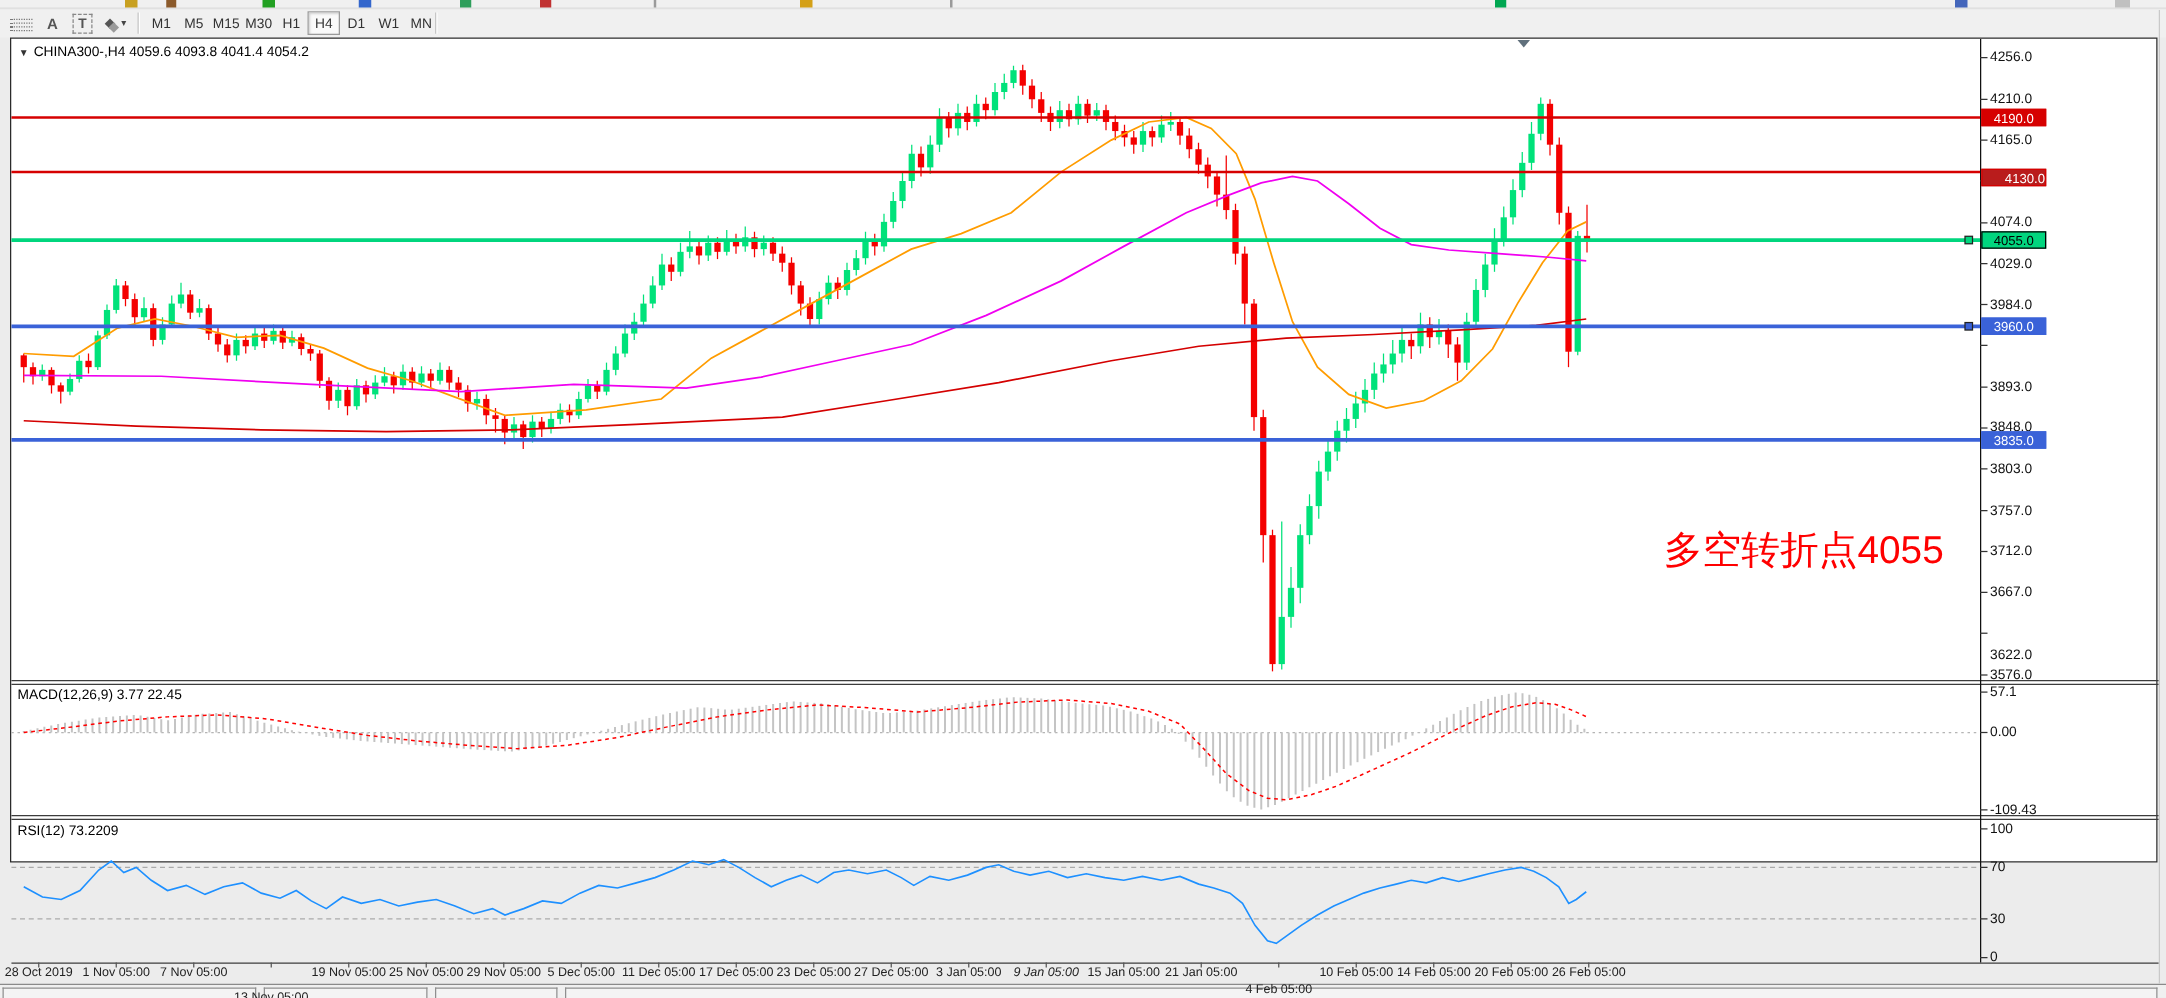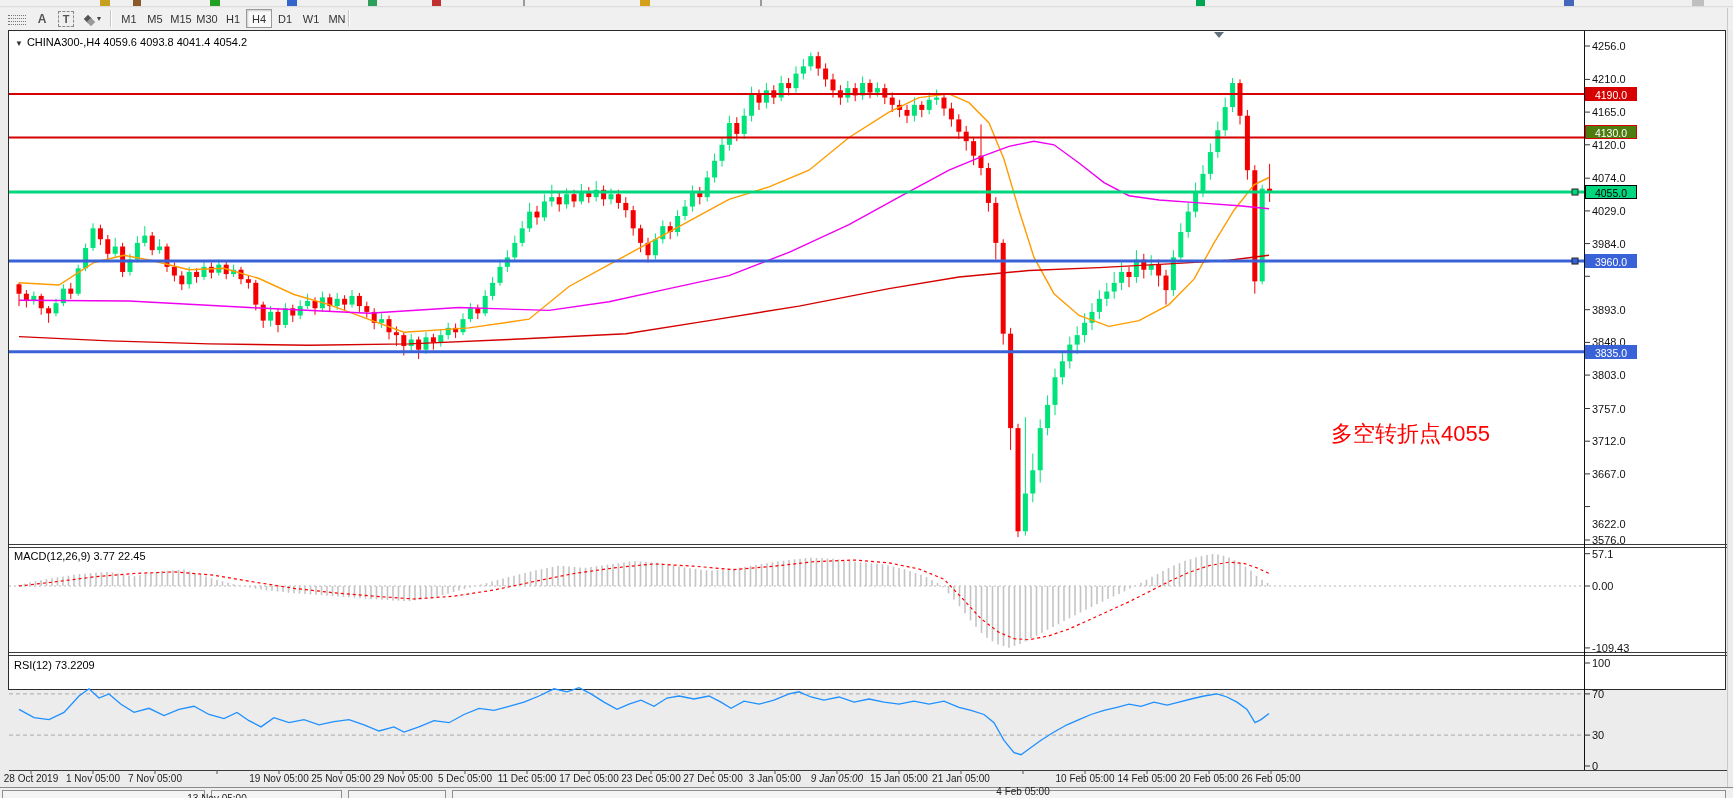--- a/index.html
+++ b/index.html
@@ -91,21 +91,21 @@
   <div id="shift-marker" style="left:1205px; top:1px;"></div>
   <div class="ind-label" style="top:519px;">
     <span>MACD(12,26,9)</span>
     <span>3.77</span>
     <span>22.45</span>
   </div>
   <div class="ind-label" style="top:628px;">
     <span>RSI(12)</span>
     <span>73.2209</span>
   </div>
-  <div id="annotation" style="left: 1322px; top: 388px; color: rgb(255, 0, 0); font-size: 22px;">多空转折点4055</div>
+  <div id="annotation" style="left: 1322px; top: 388px; color: rgb(255, 0, 0); font-size: 31px;">多空转折点4055</div>
 
 <svg width="1718" height="756" id="plot-svg">
       <line x1="10" y1="251.82922" x2="10" y2="275.07626" stroke="#f40000" stroke-width="1"></line>
       <rect x="7.5" y="253.28215999999998" width="5" height="9.444110000000023" fill="#f40000"></rect>
       <line x1="17.4" y1="259.09391999999997" x2="17.4" y2="276.5292" stroke="#f40000" stroke-width="1"></line>
       <rect x="14.899999999999999" y="262.72627" width="5" height="7.264699999999948" fill="#f40000"></rect>
       <line x1="24.8" y1="260.54686" x2="24.8" y2="273.62332" stroke="#00e27a" stroke-width="1"></line>
       <rect x="22.3" y="264.90567999999996" width="5" height="5.085289999999986" fill="#00e27a"></rect>
       <line x1="32.2" y1="262.72627" x2="32.2" y2="283.7939" stroke="#f40000" stroke-width="1"></line>
       <rect x="29.700000000000003" y="264.90567999999996" width="5" height="12.349990000000048" fill="#f40000"></rect>
@@ -752,21 +752,21 @@
     <span class="axis-label" style="top: 493px;">3622.0</span>
     <span class="axis-label" style="top: 509px;">3576.0</span>
     <span class="axis-label" style="top: 522.681px;">57.1</span>
     <span class="axis-label" style="top: 555px;">0.00</span>
     <span class="axis-label" style="top: 616.937px;">-109.43</span>
     <span class="axis-label" style="top: 632px;">100</span>
     <span class="axis-label" style="top: 662.9px;">70</span>
     <span class="axis-label" style="top: 704.1px;">30</span>
     <span class="axis-label" style="top: 735px;">0</span>
     <div class="price-badge" style="top: 62.947px; background: rgb(214, 0, 0); color: rgb(255, 255, 255); border: 1px solid rgb(214, 0, 0);">4190.0</div>
-    <div class="price-badge" style="top: 101px; background: #4d7c0f; color: rgb(255, 255, 255); border: 1px solid rgb(214, 0, 0);">4130.0</div>
+    <div class="price-badge" style="top: 111px; background: #b91c1c; color: rgb(255, 255, 255); border: 1px solid rgb(214, 0, 0); text-align: right;">4130.0</div>
     <div class="price-badge" style="top: 161.02px; background: rgb(0, 214, 126); color: rgb(0, 0, 0); border: 1px solid rgb(0, 0, 0);">4055.0</div>
     <div class="price-badge" style="top: 230.035px; background: rgb(58, 98, 216); color: rgb(255, 255, 255); border: 1px solid rgb(58, 98, 216);">3960.0</div>
     <div class="price-badge" style="top: 320.844px; background: rgb(58, 98, 216); color: rgb(255, 255, 255); border: 1px solid rgb(58, 98, 216);">3835.0</div>
     <span class="date-label" style="left: 22px;">28 Oct 2019</span>
     <span class="date-label" style="left: 84px;">1 Nov 05:00</span>
     <span class="date-label" style="left: 146px;">7 Nov 05:00</span>
     <span class="date-label" style="left: 208px; margin-top: 20px;">13 Nov 05:00</span>
     <span class="date-label" style="left: 270px;">19 Nov 05:00</span>
     <span class="date-label" style="left: 332px;">25 Nov 05:00</span>
     <span class="date-label" style="left: 394px;">29 Nov 05:00</span>

